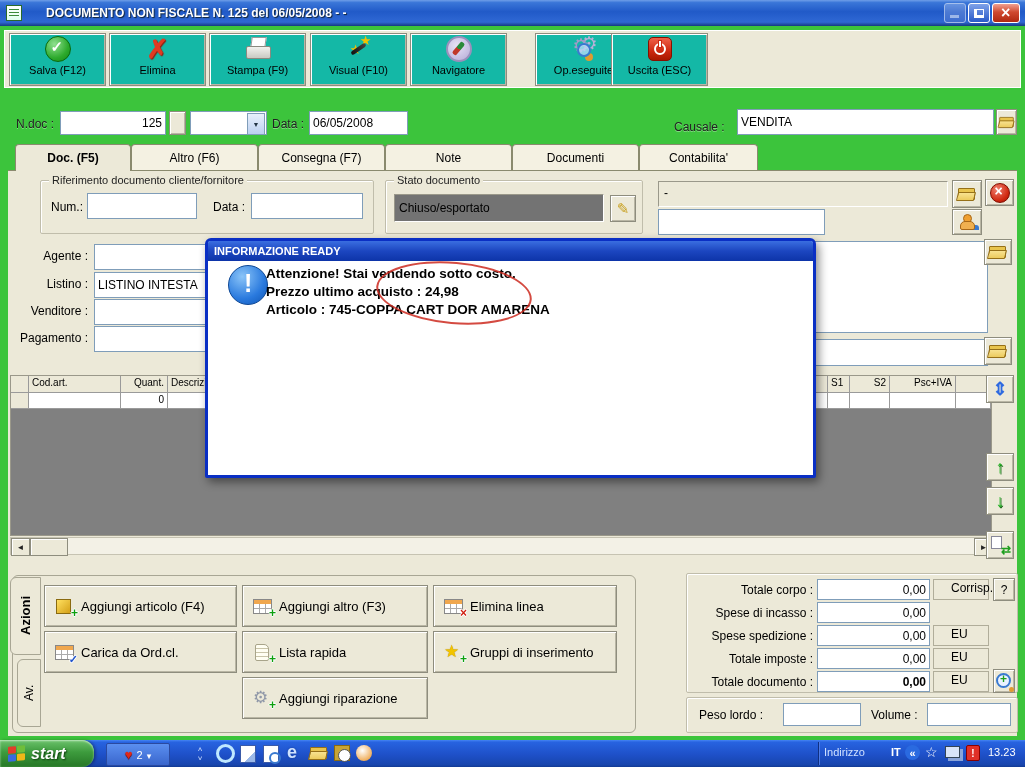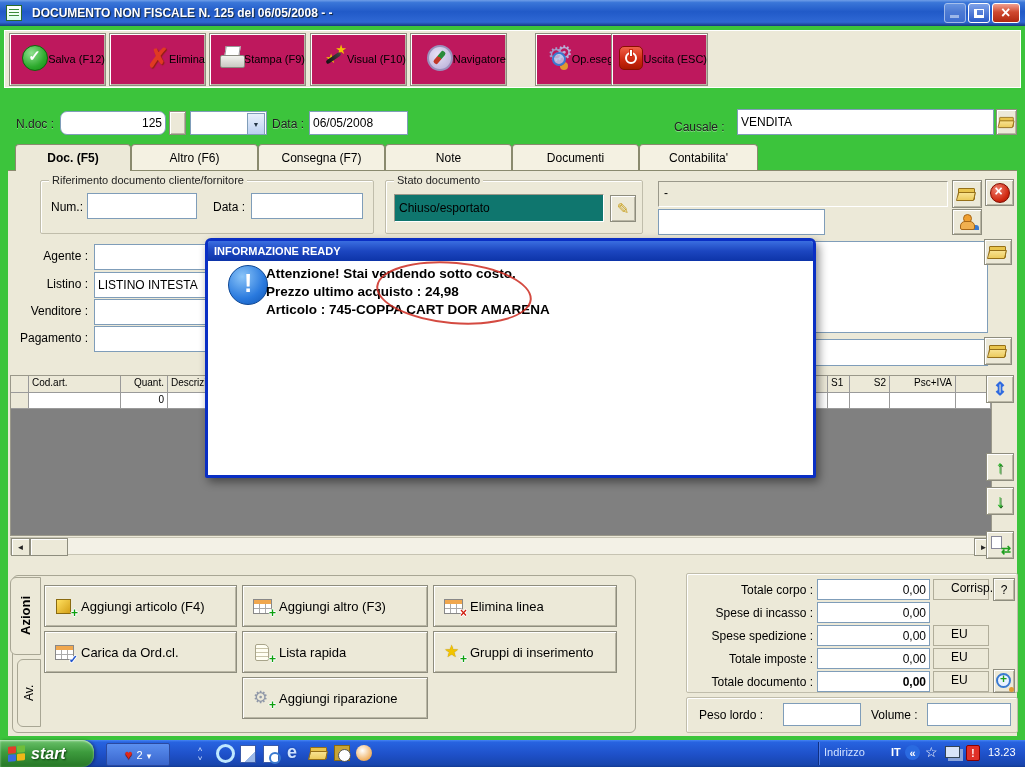--- a/index.html
+++ b/index.html
@@ -4,35 +4,35 @@
 <style>
   html,body{margin:0;padding:0}
   body{width:1025px;height:767px;overflow:hidden;position:relative;
        font-family:"Liberation Sans",sans-serif;font-size:11px;color:#000;
        background:#3cc43c;}
   .abs{position:absolute}
   
   .titlebar{left:0;top:0;width:1025px;height:26px;
     background:linear-gradient(180deg,#6f9ee8 0%,#3a76d8 10%,#215ac8 45%,#2f68d4 85%,#153a80 100%);
     display:flex;align-items:center;}
-  .title-text{color:#fff;font-weight:bold;font-size:12px;text-shadow:1px 1px 1px #123;margin-left:10px;white-space:nowrap}
+  .title-text{color:#fff;font-weight:bold;font-size:12px;text-shadow:1px 1px 1px #123;margin-left:24px;white-space:nowrap}
   .doc-ico{width:16px;height:16px;margin-left:6px;background:linear-gradient(180deg,#fff,#dfe);border:1px solid #2a6a2a;box-sizing:border-box;position:relative}
   .doc-ico::before{content:"";position:absolute;left:2px;top:3px;width:10px;height:1px;background:#3a8a3a;box-shadow:0 3px 0 #3a8a3a,0 6px 0 #3a8a3a}
   .capbtn{position:absolute;top:3px;height:20px;border:1px solid #fff;border-radius:3px;box-sizing:border-box}
   .cap-min{left:944px;width:22px;background:linear-gradient(180deg,#8fb0ea,#4a72cc);opacity:.55}
   .cap-res{left:968px;width:22px;background:linear-gradient(180deg,#7fa2e8,#2a5ac8)}
   .cap-res::before{content:"";position:absolute;left:5px;top:5px;width:8px;height:7px;border:1px solid #fff;box-shadow:2px -2px 0 -0px #fff inset}
   .cap-close{left:992px;width:28px;background:linear-gradient(180deg,#f0a090,#d04a30 45%,#b02810)}
   .cap-close::before{content:"\00D7";position:absolute;left:8px;top:0px;color:#fff;font-weight:bold;font-size:16px}
   .cap-min::before{content:"";position:absolute;left:5px;bottom:4px;width:9px;height:3px;background:#fff}
   
   .toolbar{left:4px;top:30px;width:1017px;height:58px;background:#ece9d8;border:1px solid #fff;box-sizing:border-box}
-  .tbtn{position:absolute;top:2px;width:97px;height:53px;background:#be185d;
+  .tbtn{position:absolute;top:2px;width:97px;height:53px;background:#14b8a6;
     border:1px solid #8e8d7e;box-shadow:inset 1px 1px 0 #fff,inset -1px -1px 0 #b9b6a4;
-    display:flex;flex-direction:row;align-items:center;justify-content:flex-end;padding-bottom:3px;box-sizing:border-box;cursor:pointer}
+    display:flex;flex-direction:column;align-items:center;justify-content:flex-end;padding-bottom:9px;box-sizing:border-box;cursor:pointer}
   .tbtn .tlabel{font-size:11px;margin-top:2px}
   .tico{height:26px;display:flex;align-items:center;justify-content:center}
   
   .ic-check{width:24px;height:24px;border-radius:50%;
     background:radial-gradient(circle at 35% 30%,#8fe08f,#2daa2d 60%,#128a12);border:1px solid #0a6a0a;position:relative}
   .ic-check::before{content:"\2713";position:absolute;left:5px;top:1px;color:#fff;font-weight:bold;font-size:15px}
   .ic-xbig::before{content:"\2717";color:#e03a22;font-size:26px;font-weight:bold;text-shadow:1px 1px 1px #902010}
   .ic-print{width:24px;height:20px;position:relative}
   .ic-print::before{content:"";position:absolute;left:5px;top:-2px;width:13px;height:9px;background:#fff;border:1px solid #999;transform:skewX(-8deg)}
   .ic-print::after{content:"";position:absolute;left:0;top:7px;width:23px;height:11px;border-radius:2px;background:linear-gradient(180deg,#f2f2ee,#c9c9c2);border:1px solid #8a8a80}
@@ -73,21 +73,21 @@
   .btn{background:#ece9d8;border:1px solid #8e8d7e;box-shadow:inset 1px 1px 0 #fff,inset -1px -1px 0 #b9b6a4;box-sizing:border-box;cursor:pointer;display:flex;align-items:center;justify-content:center}
   .combo-arrow{position:absolute;right:1px;top:1px;width:16px;height:20px;background:linear-gradient(180deg,#e8f0fc,#bcd0f0);border:1px solid #7f9db9;display:flex;align-items:center;justify-content:center}
   .combo-arrow::before{content:"\25BC";font-size:7px;color:#234}
   
   .tab{position:absolute;top:144px;height:26px;background:#f4f1e2;border:1px solid #8a8a6e;border-bottom:none;border-radius:4px 4px 0 0;display:flex;align-items:center;justify-content:center;font-size:12px;box-sizing:border-box;cursor:pointer}
   .tab.active{background:#ece9d8;font-weight:bold;height:27px;z-index:4}
   
   .panel{left:8px;top:170px;width:1009px;height:566px;background:#ece9d8;border-top:1px solid #8a8a6e;box-sizing:border-box;z-index:2}
   .fieldset{position:absolute;border:1px solid #c0bdab;box-shadow:inset 1px 1px 0 #fff;border-radius:2px}
   .legend{position:absolute;top:-7px;left:8px;background:#ece9d8;padding:0 3px;font-size:11px;color:#222}
-  .sunken{background:#0f766e;border:1px solid;border-color:#9a988a #fff #fff #9a988a;box-sizing:border-box}
+  .sunken{background:#737373;border:1px solid;border-color:#9a988a #fff #fff #9a988a;box-sizing:border-box}
   .whitebox{background:#fff;border:1px solid #7f9db9;box-sizing:border-box}
   
   .grid-wrap{position:absolute;left:2px;top:204px;width:982px;height:161px;background:#808080;border:1px solid #9a988a;box-sizing:border-box}
   .grid-row{display:flex;height:17px}
   .gcell{border-right:1px solid #9a9a9a;border-bottom:1px solid #9a9a9a;box-sizing:border-box;font-size:10px;padding:1px 3px;overflow:hidden;white-space:nowrap}
   .ghead{background:#ece9d8}
   .gdata{background:#fff;height:16px}
   .r{text-align:right}
   
   .hscroll{position:absolute;left:2px;top:366px;width:982px;height:18px;background:#f3f1e6;border:1px solid #c6c3b2;box-sizing:border-box}
@@ -209,21 +209,21 @@
   </div>
   <div class="tbtn" style="left:606px">
     <span class="tico">
         <span class="ic-power"></span>
       </span>
     <span class="tlabel">Uscita (ESC)</span>
   </div>
 </div>
 
 <span class="abs glabel" style="left:16px;top:117px">N.doc :</span>
-<input class="inp" style="left: 60px; top: 111px; width: 106px; height: 24px; text-align: right; border-radius: 7px;" value="125">
+<input class="inp" style="left: 60px; top: 111px; width: 106px; height: 24px; text-align: right;" value="125">
 <span class="abs btn" style="left:169px;top:111px;width:17px;height:24px"></span>
 <span class="abs whitebox" style="left:190px;top:111px;width:77px;height:24px">
   <span class="combo-arrow"></span>
 </span>
 <span class="abs glabel" style="left:272px;top:117px">Data :</span>
 <input class="inp" style="left: 309px; top: 111px; width: 99px; height: 24px;" value="06/05/2008">
 <span class="abs glabel" style="left:674px;top:120px">Causale :</span>
 <input class="inp" style="left: 737px; top: 109px; width: 257px; height: 26px;" value="VENDITA">
 <span class="abs btn" style="left:996px;top:109px;width:21px;height:26px">
     <span class="ic-folder" style="transform:scale(.85)"></span>

